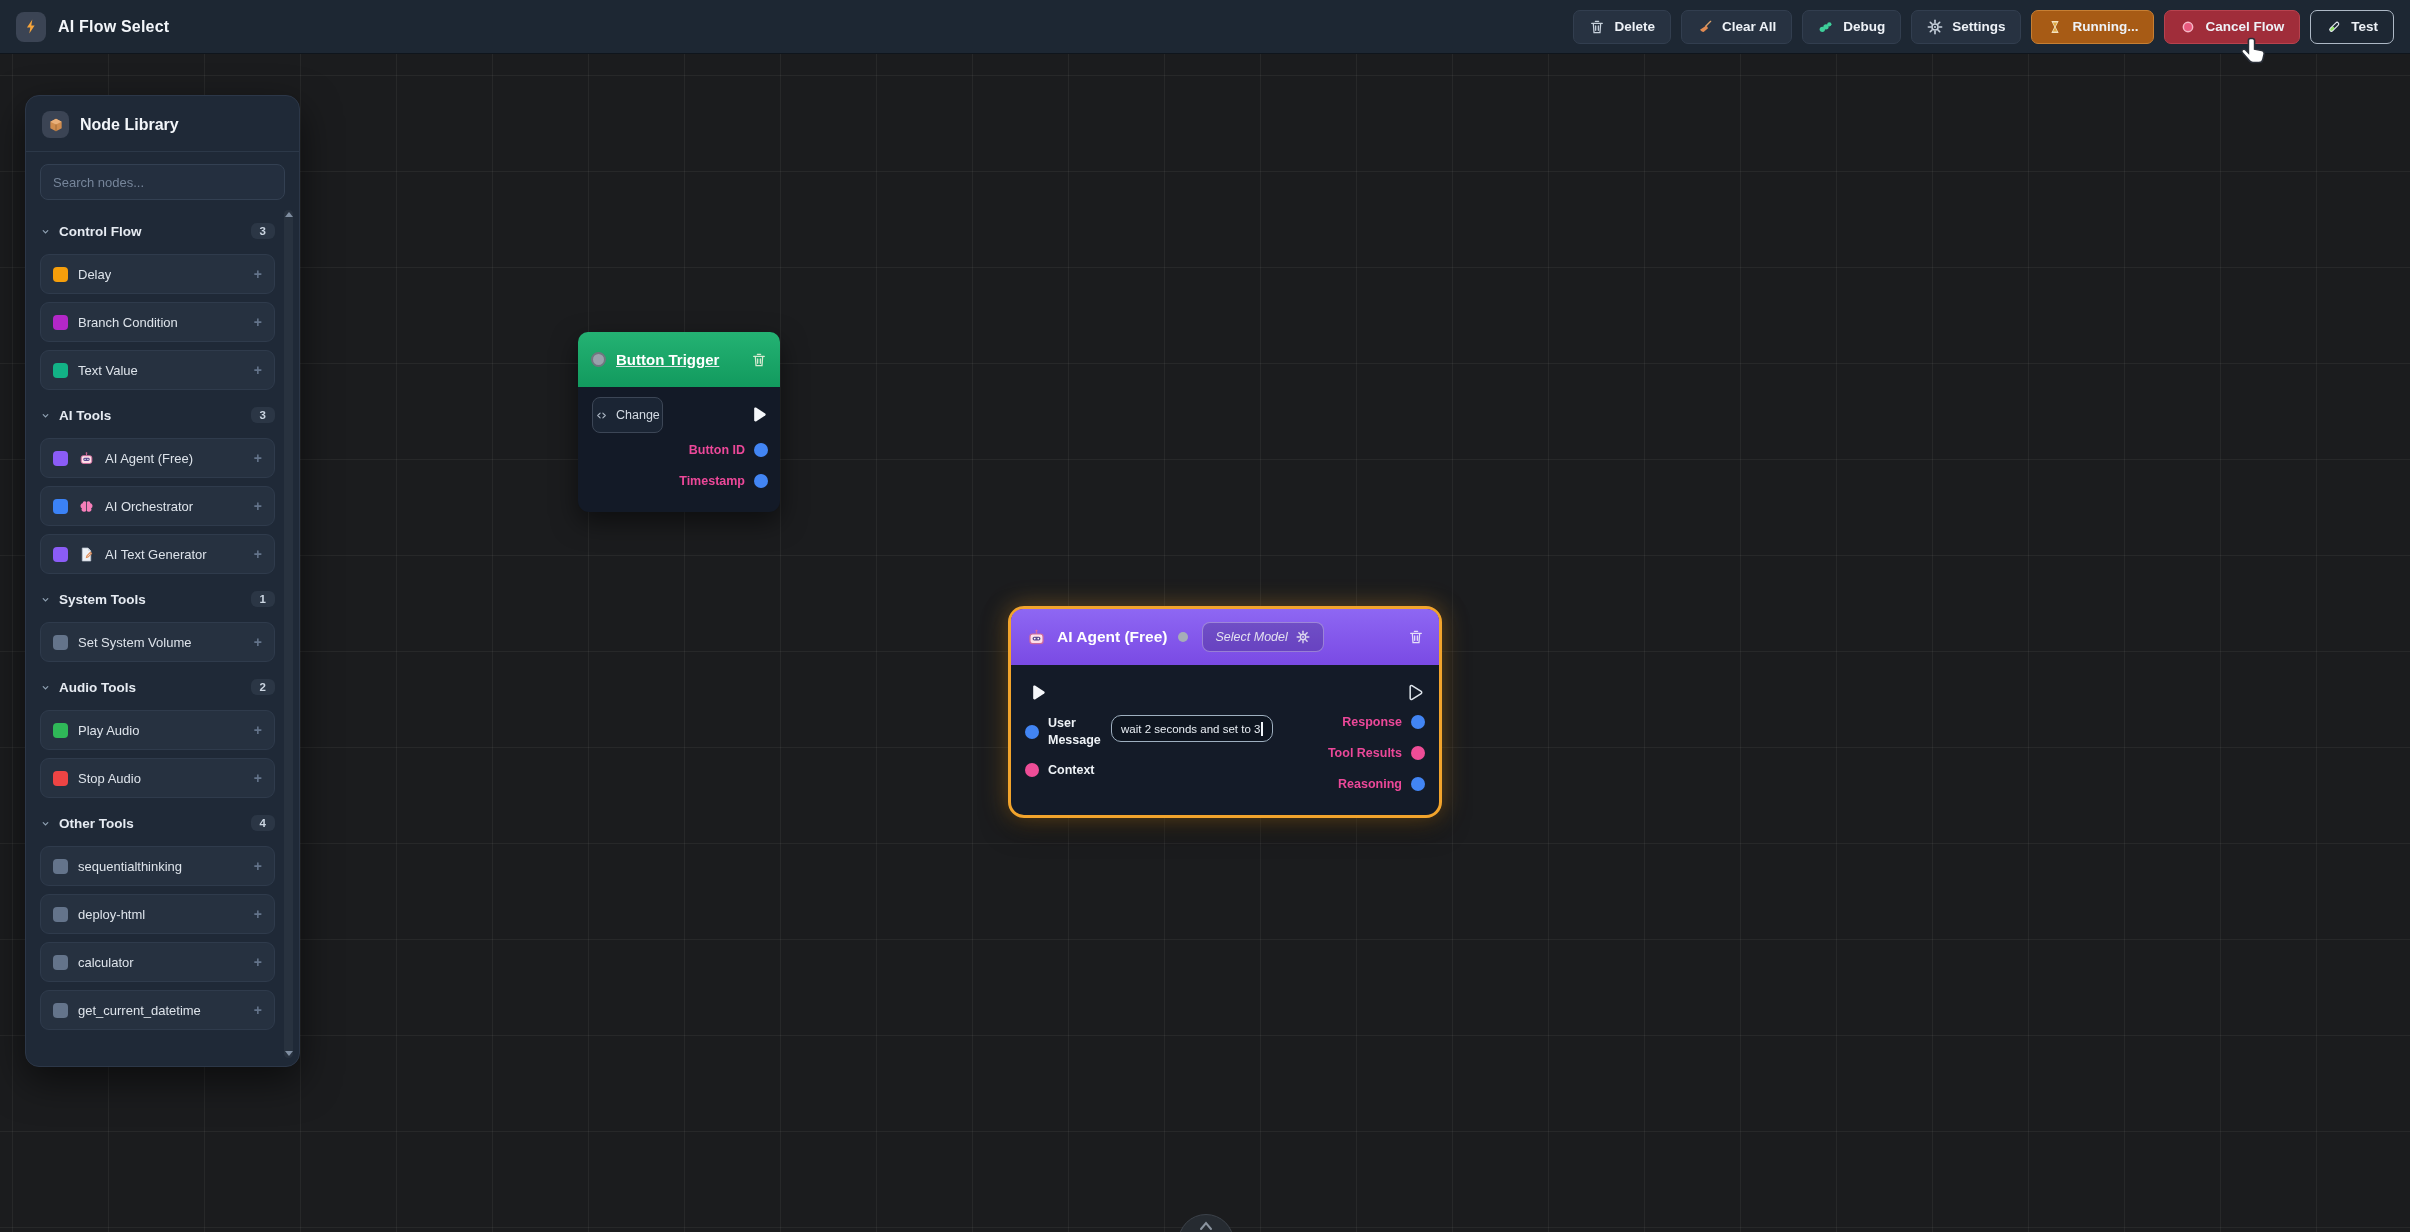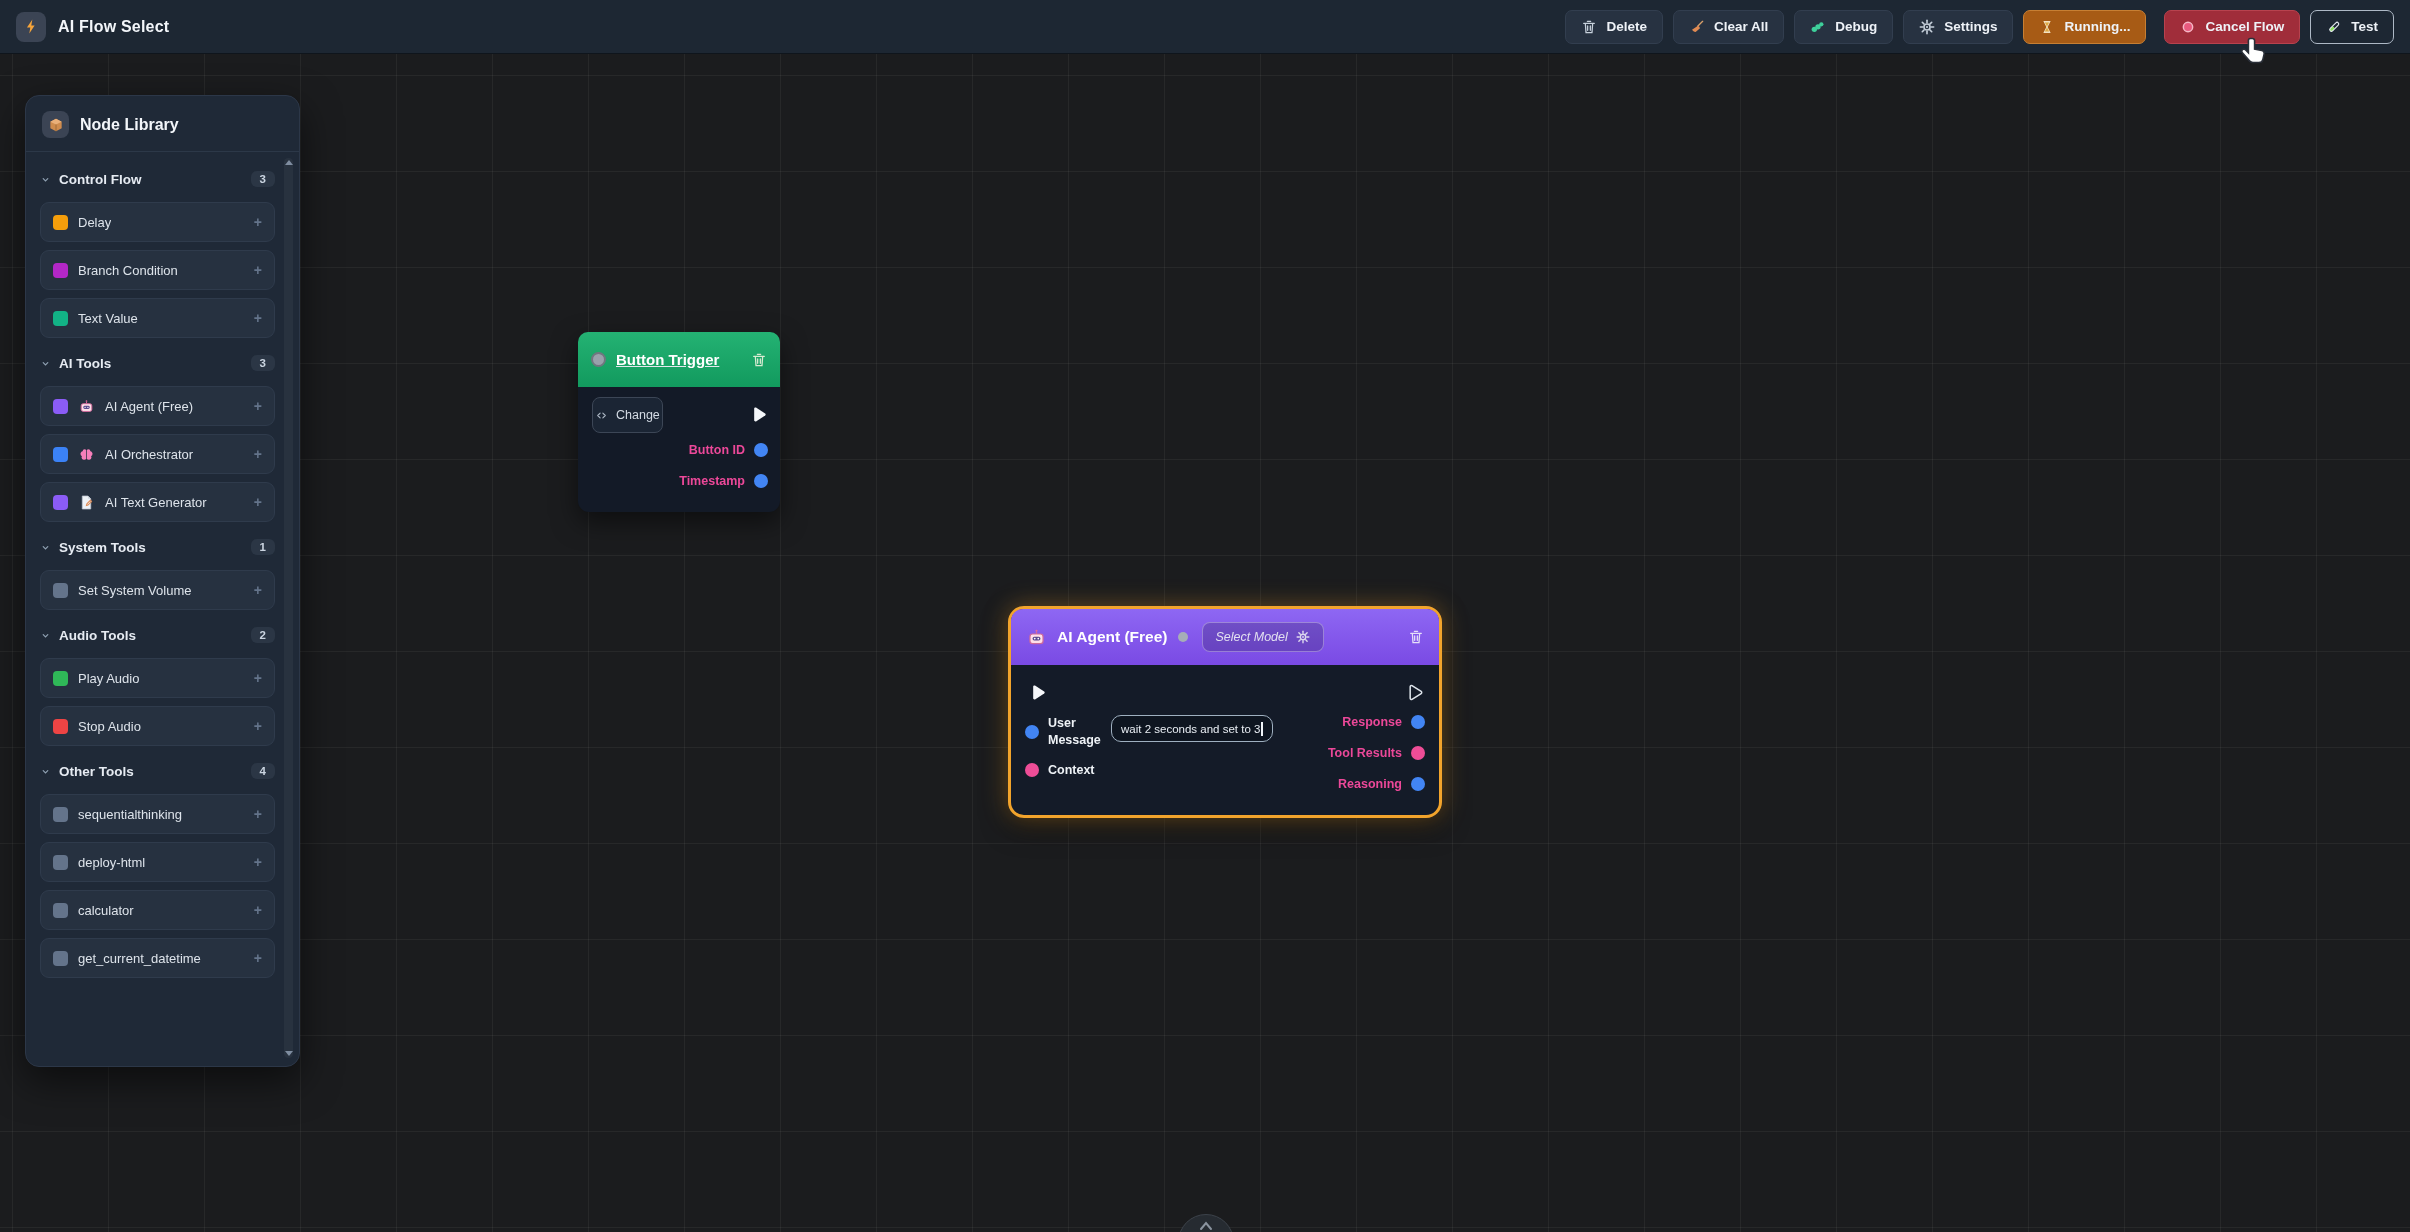--- a/index.html
+++ b/index.html
@@ -25,21 +25,21 @@
   #app-title { font-size:16px; font-weight:700; color:#f3f6fa; letter-spacing:.2px; }
   #toolbar { margin-left:auto; display:flex; gap:10px; align-items:center; }
   .tb-btn {
     height:34px; display:flex; align-items:center; gap:9px; padding:0 15px;
     border-radius:7px; font-size:13.5px; font-weight:700; color:#eef2f7;
     background:#273241; border:1px solid #323e4f; cursor:pointer; white-space:nowrap;
   }
   .tb-btn .ic { width:16px; height:16px; color:#c7d1dc; }
   .tb-btn.v-running { background:#a75b15; border-color:#c77f33; }
   .tb-btn.v-running .ic { color:#f7e3b3; }
-  .tb-btn.v-danger { background:#a02d3a; border-color:#b8424e;margin-left:8px; }
+  .tb-btn.v-danger { background:#a02d3a; border-color:#b8424e; }
   .tb-btn.v-outline { background:transparent; border:1px solid #aeb9c6; }
 
   
   #canvas {
     position:absolute; top:54px; left:0; right:0; bottom:0;
     background-color:#1b1c1e;
     background-image:
       linear-gradient(rgba(255,255,255,0.05) 1px, transparent 1px),
       linear-gradient(90deg, rgba(255,255,255,0.05) 1px, transparent 1px);
     background-size:96px 96px;
@@ -255,20 +255,23 @@
         <span class="ic">
             <svg viewBox="0 0 24 24">
               <path fill="#cf8c4e" d="M12 2.8 20.5 7v10L12 21.2 3.5 17V7z"></path>
               <path fill="#eab079" d="M3.5 7 12 11.2 20.5 7 12 2.8z"></path>
               <path stroke="#9c6a36" stroke-width="1.4" d="M12 11.2v10"></path>
             </svg>
           </span>
       </div>
       <div id="sb-title">Node Library</div>
     </div>
+    <div class="sb-search-wrap">
+      <input id="sb-search" type="text" placeholder="Search nodes..." style="">
+    </div>
     <div id="sb-list">
       <div class="sb-scroll">
         <div class="arr-up"></div>
         <div class="arr-dn"></div>
       </div>
     <div class="sb-section-h">
           <span class="ic chev">
             <svg viewBox="0 0 24 24" fill="none" stroke="currentColor" stroke-width="2.6" stroke-linecap="round">
               <path d="m7 10 5 5 5-5"></path>
             </svg>

